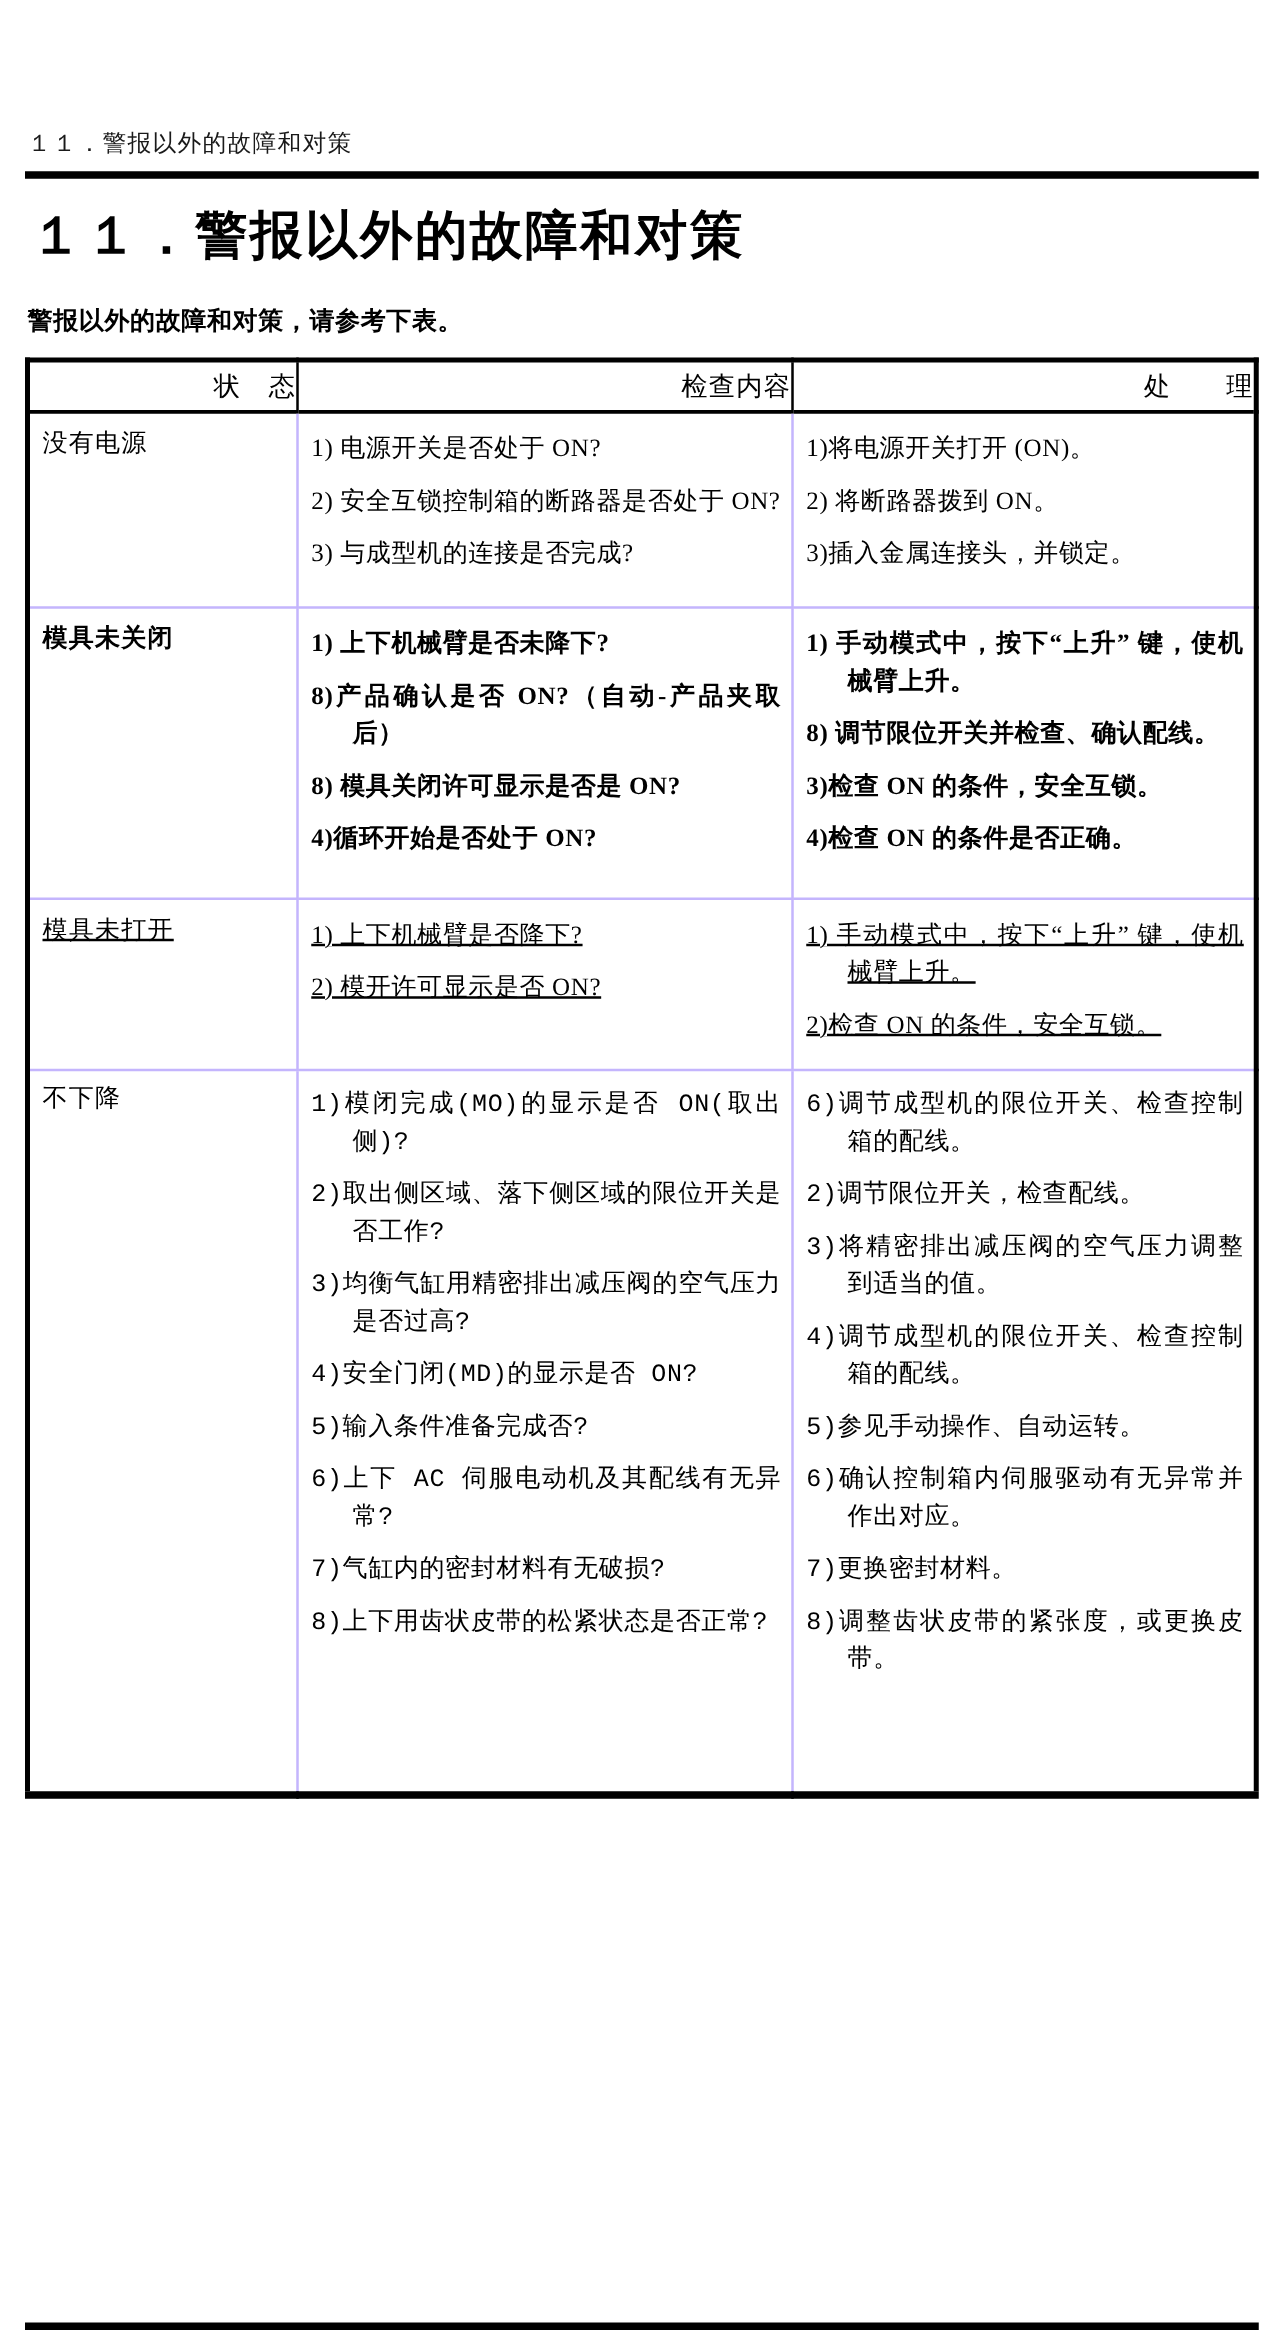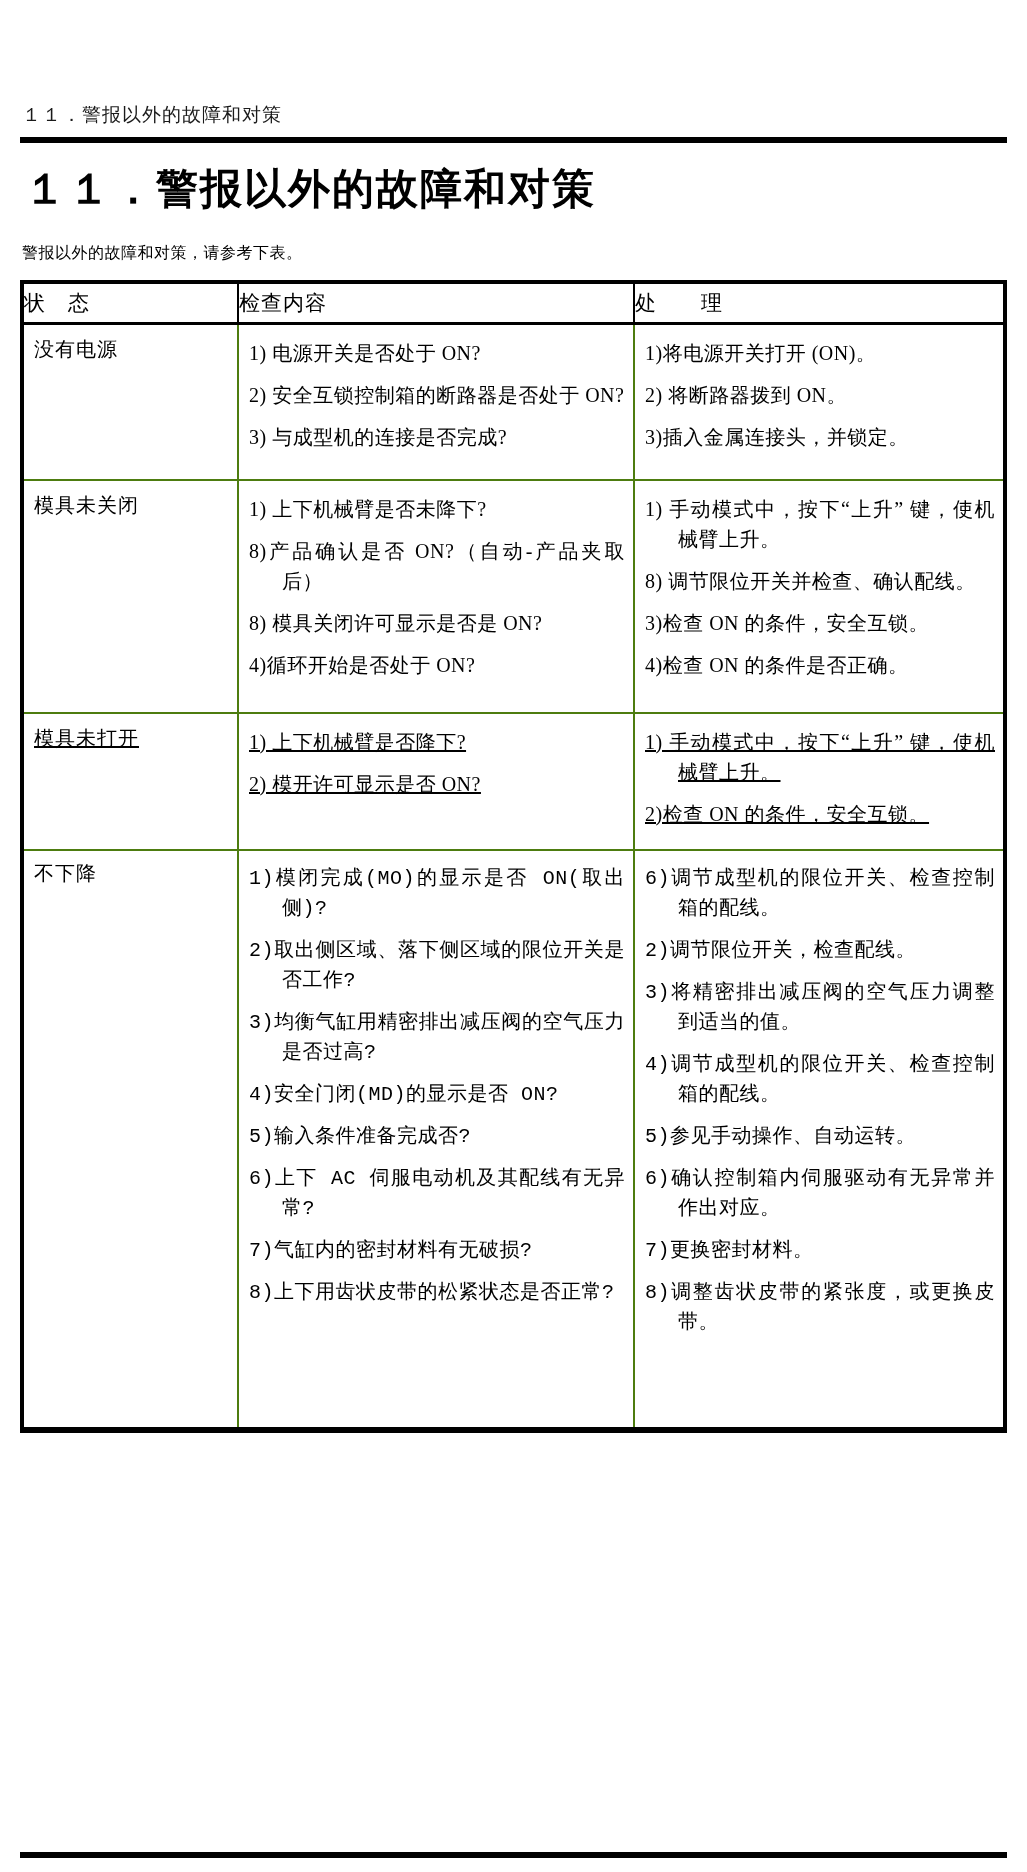--- a/index.html
+++ b/index.html
@@ -36,66 +36,67 @@
   .page-title {
     margin: 22px 0 0 4px;
     font-size: 42px;
     line-height: 48px;
     font-weight: bold;
     letter-spacing: 2px;
     white-space: nowrap;
   }
   .intro {
     margin: 30px 0 16px 2px;
-    font-size: 16px;
+    font-size: 20px;
     letter-spacing: 0.5px;
+    font-weight: bold;
   }
   table.fault-table {
     margin-top: 10px;
     width: 987px;
     table-layout: fixed;
     border-collapse: collapse;
     border: 4px solid #000000;
     border-bottom-width: 6px;
   }
   table.fault-table col.c1 { width: 216px; }
   table.fault-table col.c2 { width: 396px; }
   table.fault-table th {
     border: 2px solid #000000;
     border-bottom: 3px solid #000000;
     font-size: 21px;
     font-weight: normal;
-    text-align: left;
+    text-align: right;
     height: 34px;
     padding: 2px 0;
     letter-spacing: 1px;
   }
   table.fault-table td {
-    border: 2px solid #4d7c0f;
+    border: 2px solid #c4b5fd;
     vertical-align: top;
     padding: 10px 8px 8px 10px;
     box-sizing: border-box;
   }
   td.status-cell {
     font-size: 20px;
     padding: 12px 4px 6px 12px;
     letter-spacing: 1px;
     line-height: 28px;
   }
   .li {
     font-size: 20px;
     line-height: 30px;
     margin: 3px 0 12px 0;
     padding-left: 33px;
     text-indent: -33px;
     text-align: justify;
     letter-spacing: 0.5px;
   }
   tbody tr:nth-child(1) { height: 156px; }
-  tbody tr:nth-child(2) { height: 233px; }
+  tbody tr:nth-child(2) { height: 233px; font-weight: bold; }
   tbody tr:nth-child(3) { height: 112px; text-decoration: underline; }
   tbody tr:nth-child(4) { height: 580px; font-family: Liberation Mono, monospace; }
   .footer-rule {
     margin-top: 419px;
     height: 6px;
     background: #000000;
     width: 100%;
   }
   .page-number {
     margin: 9px 0 0 4px;

